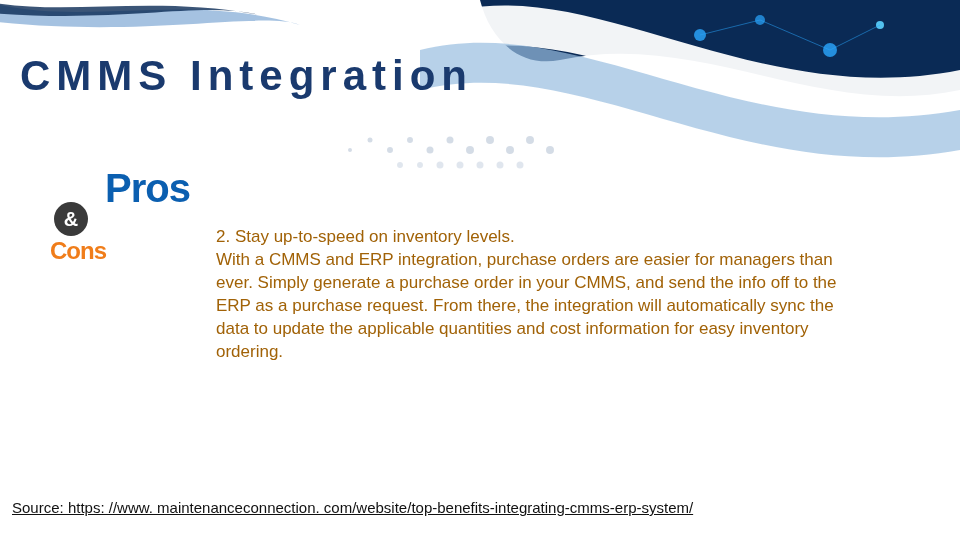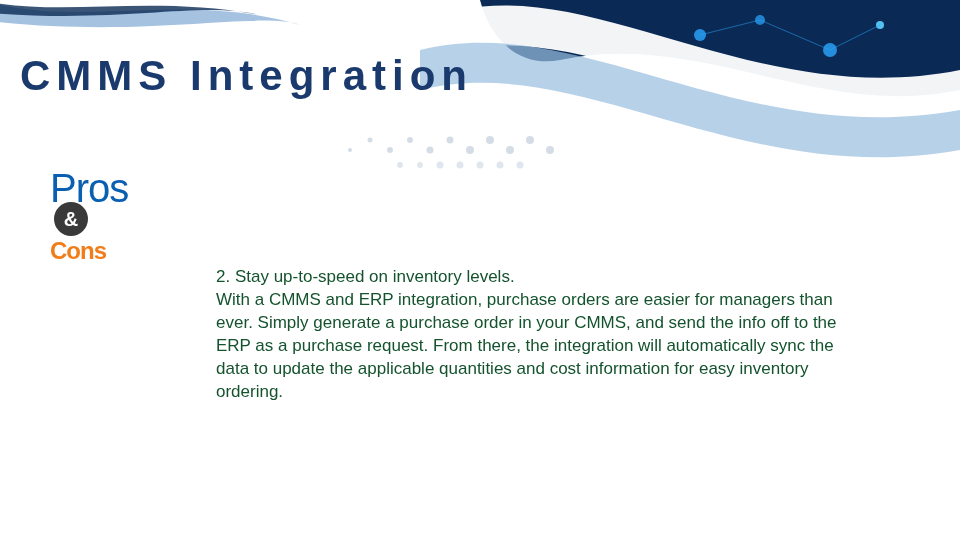--- a/index.html
+++ b/index.html
@@ -20,38 +20,37 @@
     line-height: 1.05;
   }
 
   .pros-cons {
     position: absolute;
     left: 50px;
     top: 170px;
     width: 140px;
     font-family: "Arial Black", Arial, sans-serif;
   }
-  .pros-cons .pros { color: #0b5fb0; font-size: 40px; font-weight: 400; line-height: 0.9; letter-spacing: -1px; }
+  .pros-cons .pros { color: #0b5fb0; font-size: 40px; font-weight: 700; line-height: 0.9; letter-spacing: -1px; text-align: right; }
   .pros-cons .amp {
     display: inline-flex; align-items: center; justify-content: center;
     width: 34px; height: 34px; border-radius: 50%;
     background: #3a3a3a; color: #fff; font-size: 20px; font-weight: 700;
     margin-left: 4px; transform: translateY(-4px);
   }
   .pros-cons .cons { color: #f07d1a; font-size: 24px; font-weight: 900; line-height: 0.9; letter-spacing: -1px; }
 
   .body {
     position: absolute;
     left: 216px;
     top: 226px;
     width: 640px;
     font-size: 17px;
     line-height: 1.35;
-    color: #14532d;
-    margin-top: 40px;
+    color: #a16207;
   }
   .body .heading { font-weight: 400; }
   .body p { margin: 0; }
 
   .source {
     position: absolute;
     left: 12px;
     bottom: 24px;
     font-size: 15px;
     color: #111;
@@ -120,14 +119,17 @@
       <span class="amp">&amp;</span>
     </div>
     <div class="cons">Cons</div>
   </div>
 
   <div class="body">
     <p class="heading">2. Stay up-to-speed on inventory levels.</p>
     <p>With a CMMS and ERP integration, purchase orders are easier for managers than ever. Simply generate a purchase order in your CMMS, and send the info off to the ERP as a purchase request. From there, the integration will automatically sync the data to update the applicable quantities and cost information for easy inventory ordering.</p>
   </div>
 
+  <div class="source">
+    <span class="label">Source: </span><span>https: //www. maintenanceconnection. com/website/top-benefits-integrating-cmms-erp-system/</span>
+  </div>
 
 </div>
 
 </body></html>

